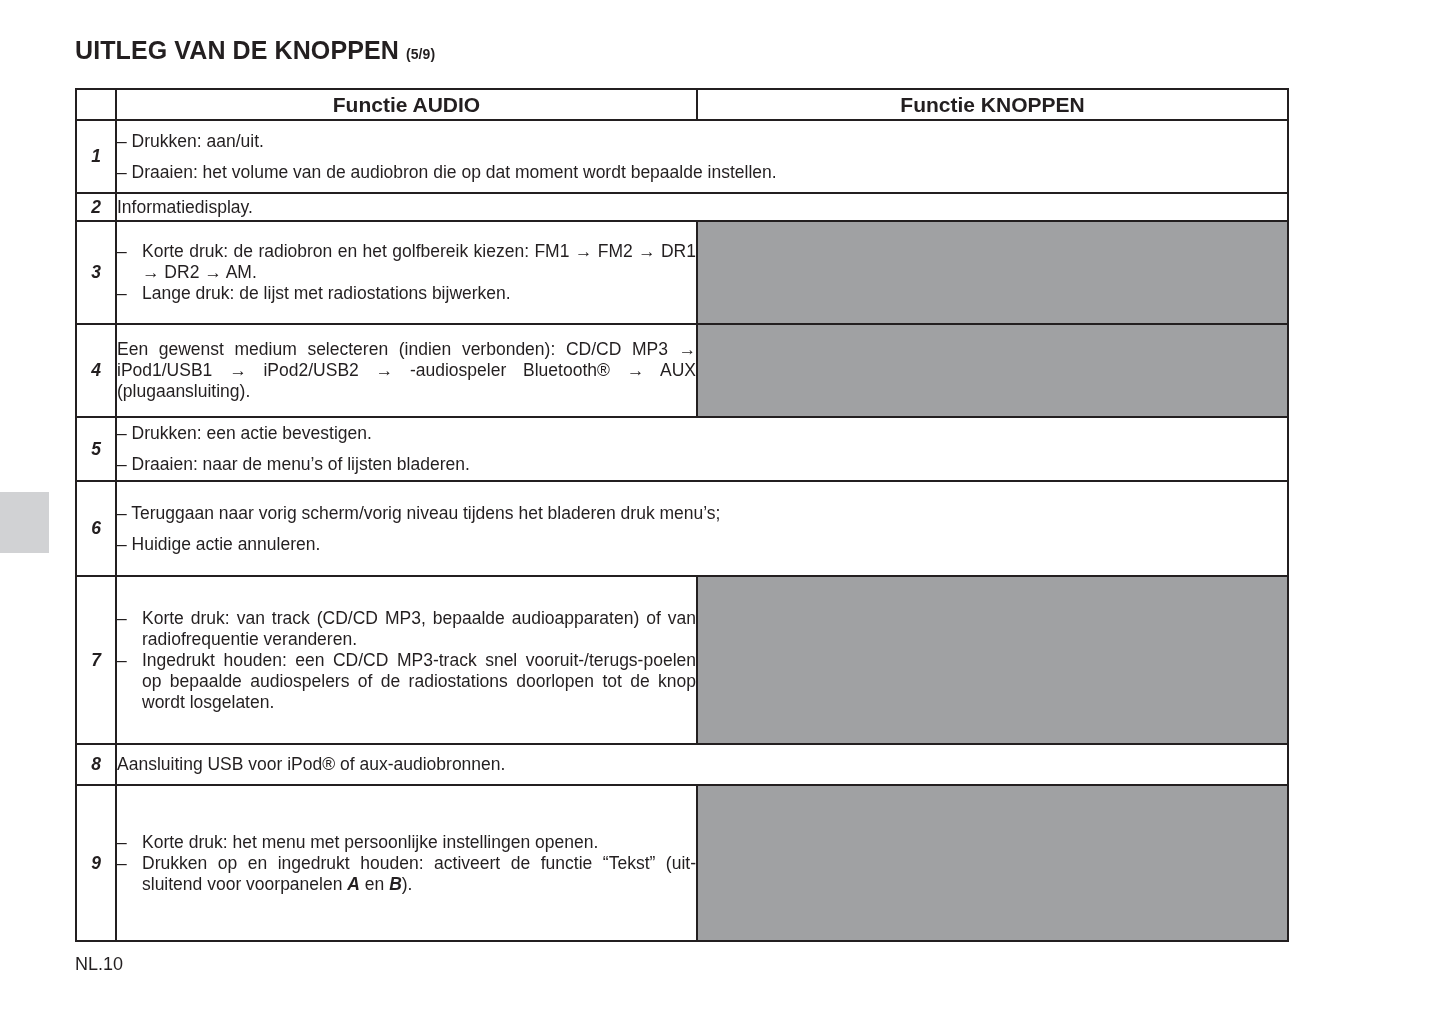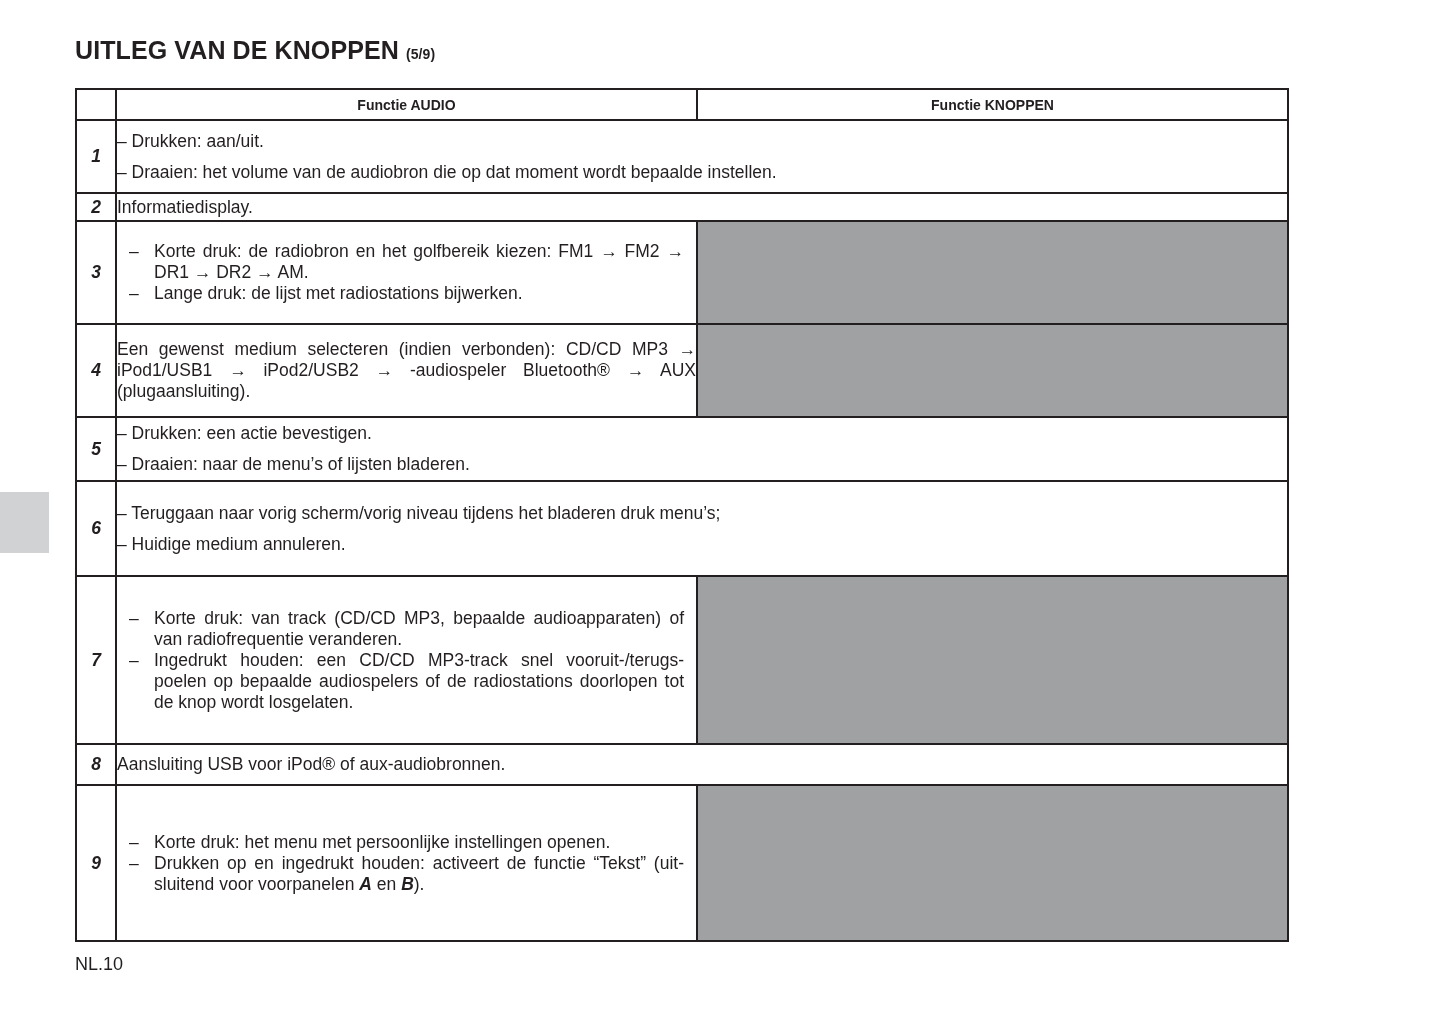--- a/index.html
+++ b/index.html
@@ -12,26 +12,26 @@
     }
     .title .sub { font-size: 14px; }
     .side-tab {
       position: absolute; left: 0; top: 492px; width: 49px; height: 61px; background: #d1d2d4;
     }
     table.main {
       position: absolute; left: 75px; top: 88px; width: 1212px;
       border-collapse: collapse; table-layout: fixed; font-size: 17.5px;
     }
     table.main td, table.main th { border: 2px solid #231f20; padding: 0; }
-    table.main th { font-weight: bold; height: 29px; font-size: 14px; margin-top: 36px; }
+    table.main th { font-weight: bold; height: 29px; font-size: 21px; margin-top: 36px; }
     td.num { font-weight: bold; font-style: italic; text-align: center; }
     td.center { line-height: 31px; }
     td.grey { background: #a0a1a3; }
     td.txt { padding: 0 6px 0 6px; line-height: 21px; }
-    ul.dash { list-style: none; margin: 12px; padding: 0; text-align: justify; }
+    ul.dash { list-style: none; margin: 0; padding: 0; text-align: justify; }
     ul.dash li { position: relative; padding-left: 25px; }
     ul.dash li::before { content: "\2013"; position: absolute; left: 0; }
     .just { text-align: justify; text-align-last: left; }
     .footer { position: absolute; left: 75px; top: 954px; font-size: 18px; text-align: center; }
   </style>
 </head>
 <body>
 
 <div class="title">
   <span>UITLEG VAN DE KNOPPEN</span>
@@ -92,21 +92,21 @@
     <td class="center" colspan="2">
       <div>– Drukken: een actie bevestigen.</div>
       <div>– Draaien: naar de menu’s of lijsten bladeren.</div>
     </td>
   </tr>
 
   <tr style="height:95px">
     <td class="num">6</td>
     <td class="center" colspan="2">
       <div>– Teruggaan naar vorig scherm/vorig niveau tijdens het bladeren druk menu’s;</div>
-      <div>– Huidige medium annuleren.</div>
+      <div>– Huidige actie annuleren.</div>
     </td>
   </tr>
 
   <tr style="height:168px">
     <td class="num">7</td>
     <td class="txt">
       <ul class="dash">
         <li>Korte druk: van track (CD/CD MP3, bepaalde audioapparaten) of van radiofrequentie veranderen.</li>
         <li>Ingedrukt houden: een CD/CD MP3-track snel vooruit-/terugs-poelen op bepaalde audiospelers of de radiostations doorlopen tot de knop wordt losgelaten.</li>
       </ul>

